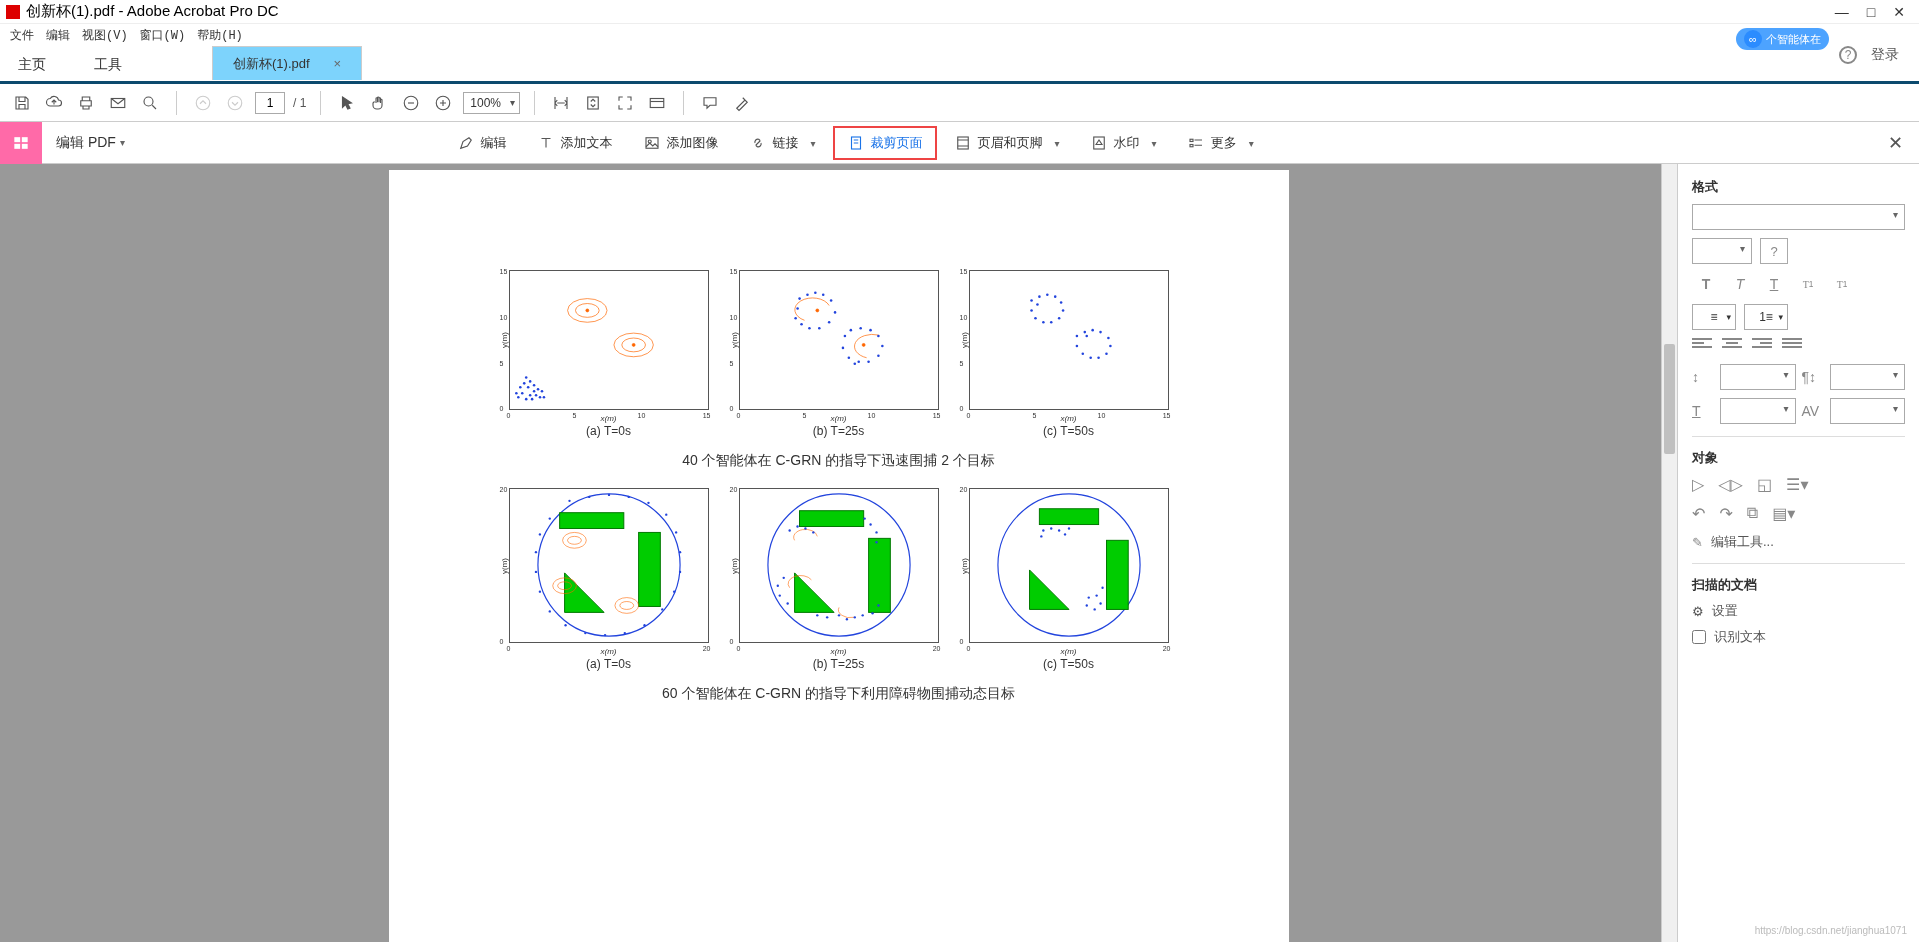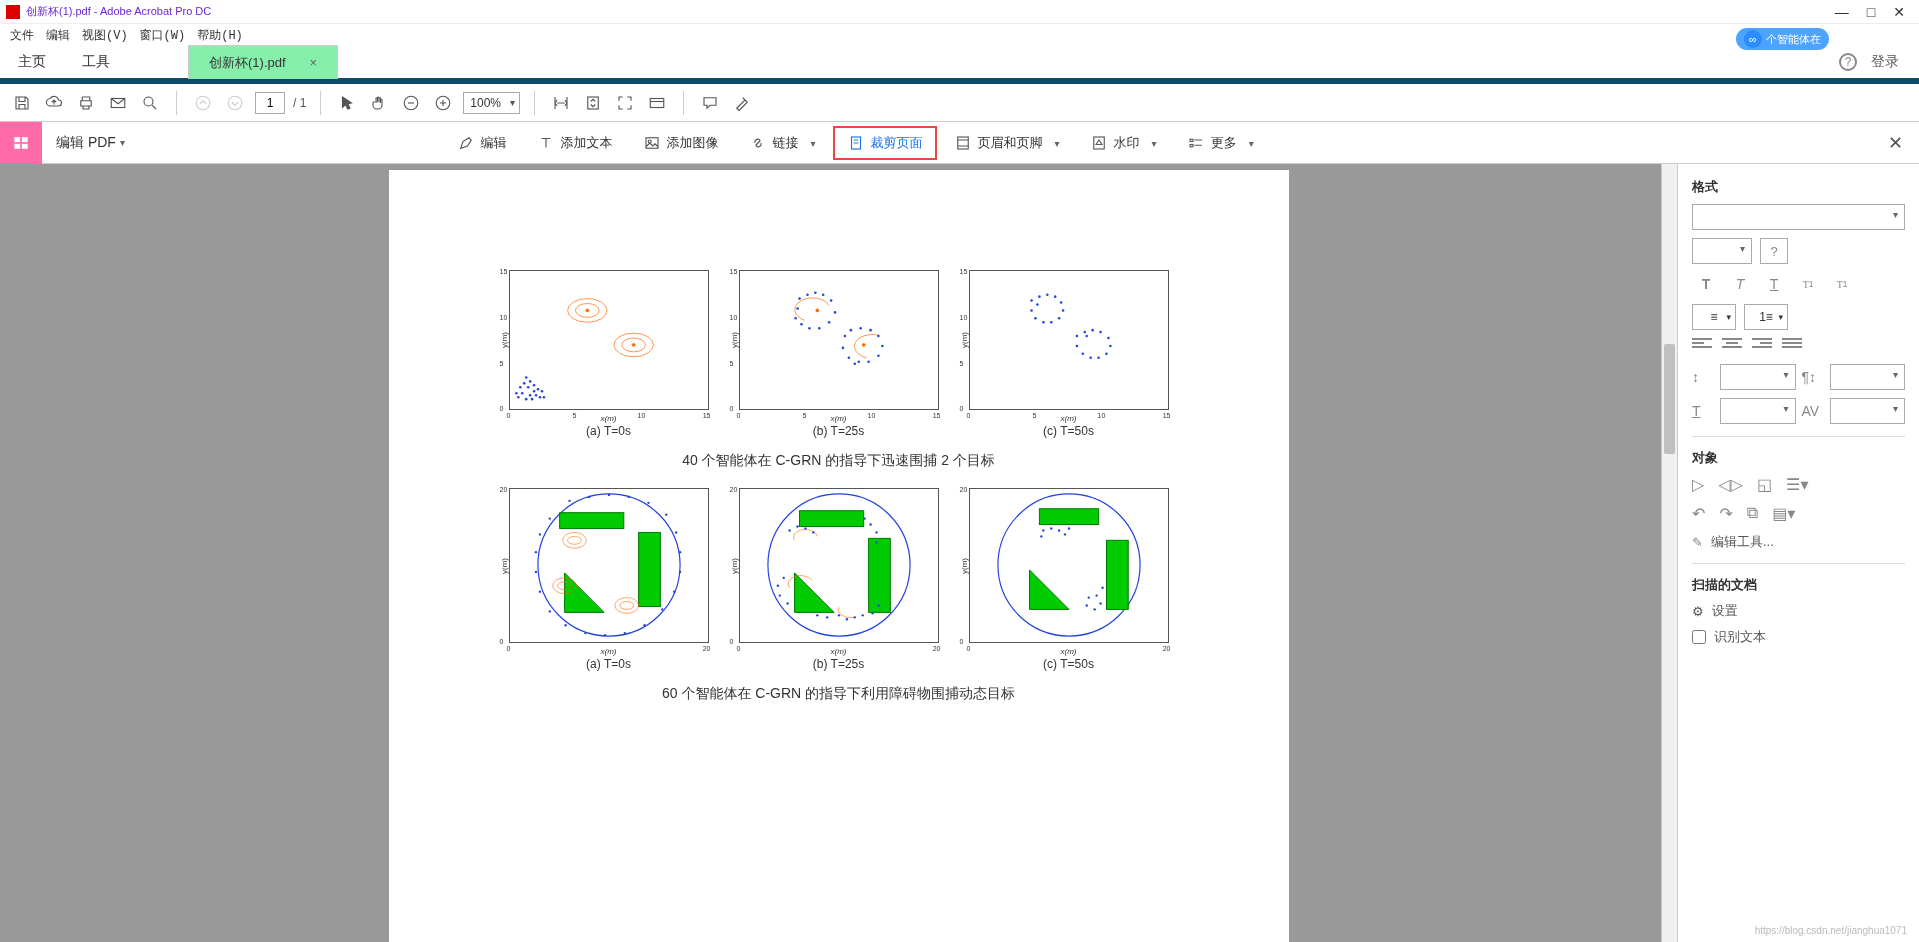--- a/index.html
+++ b/index.html
@@ -1,28 +1,28 @@
 <!DOCTYPE html>
 <html><head>
 <meta charset="utf-8">
 <style>
 * { margin: 0; padding: 0; box-sizing: border-box; font-family: "Microsoft YaHei", Arial, sans-serif; }
 body { background: #fff; font-size: 13px; color: #333; overflow: hidden; }
 .title-bar { height: 24px; display: flex; align-items: center; padding: 0 6px; border-bottom: 1px solid #eee; }
 .title-bar .icon-pdf { width: 14px; height: 14px; background: #d00; margin-right: 6px; }
-.title-bar .title { flex: 1; font-size: 11px; color: #6d28d9; }
+.title-bar .title { flex: 1; font-size: 15px; color: #000000; }
 .win-controls { display: flex; gap: 18px; padding-right: 8px; }
 .win-controls span { font-size: 14px; color: #333; cursor: pointer; }
 .menu-bar { height: 22px; display: flex; align-items: center; gap: 12px; padding: 0 10px; font-size: 12px; }
 .menu-bar span { cursor: pointer; font-family: Liberation Mono, monospace; }
 .upload-badge { position: absolute; right: 90px; top: 28px; display: flex; align-items: center; background: #4da3ff; color: #fff; border-radius: 11px; padding: 2px 8px; font-size: 11px; }
 .upload-badge .cloud { width: 18px; height: 18px; border-radius: 9px; background: #2b8cff; margin-right: 4px; display: flex; align-items: center; justify-content: center; color: #fff; font-size: 11px; }
-.tab-bar { height: 38px; display: flex; align-items: center; border-bottom: 6px solid #0c4a6e; background: #fff; }
+.tab-bar { height: 38px; display: flex; align-items: flex-start; border-bottom: 3px solid #0c4a6e; background: #fff; gap: 12px; }
 .tab-bar .tab-home, .tab-bar .tab-tools { padding: 0 18px; height: 38px; display: flex; align-items: center; font-size: 14px; cursor: pointer; }
-.tab-bar .doc-tab { margin-left: 60px; padding: 0 20px; height: 34px; display: flex; align-items: center; border: 1px solid #ccc; border-bottom: none; background: #86efac; font-size: 13px; position: relative; }
+.tab-bar .doc-tab { margin-left: 60px; padding: 0 20px; height: 34px; display: flex; align-items: center; border: 1px solid #ccc; border-bottom: none; background: #7dd3fc; font-size: 13px; position: relative; }
 .tab-bar .doc-tab .close { margin-left: 24px; color: #666; cursor: pointer; }
 .tab-bar .right { margin-left: auto; display: flex; align-items: center; gap: 14px; padding-right: 20px; }
 .tab-bar .right .help { width: 18px; height: 18px; border: 2px solid #888; border-radius: 50%; display: flex; align-items: center; justify-content: center; font-size: 12px; color: #888; cursor: pointer; }
 .tab-bar .right .login { font-size: 14px; color: #555; cursor: pointer; }
 .toolbar { height: 38px; border-bottom: 1px solid #ccc; display: flex; align-items: center; padding: 0 10px; gap: 8px; }
 .toolbar .sep { width: 1px; height: 24px; background: #ccc; margin: 0 6px; }
 .tb-icon { width: 24px; height: 24px; display: flex; align-items: center; justify-content: center; cursor: pointer; color: #555; }
 .tb-icon svg { width: 18px; height: 18px; stroke: #555; fill: none; stroke-width: 1.5; }
 .tb-icon.disabled svg { stroke: #ccc; }
 .page-input { width: 30px; height: 22px; text-align: center; border: 1px solid #aaa; font-size: 12px; }

